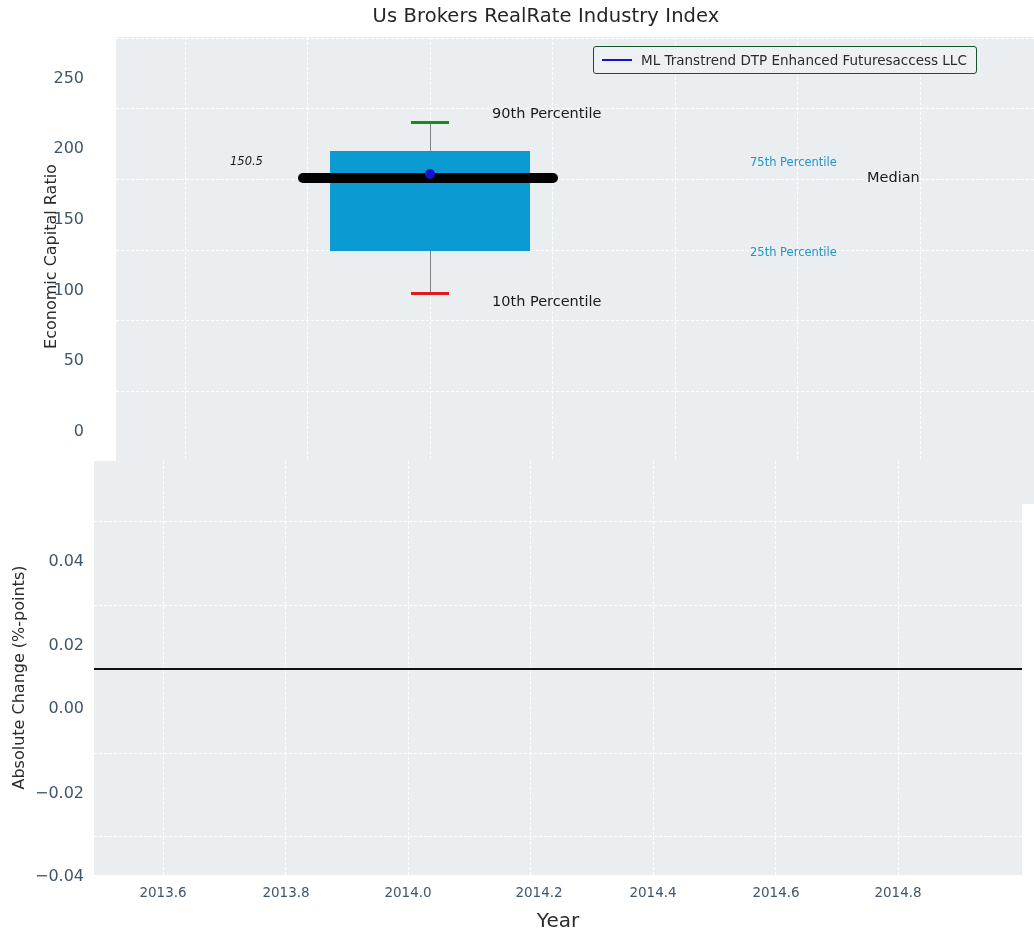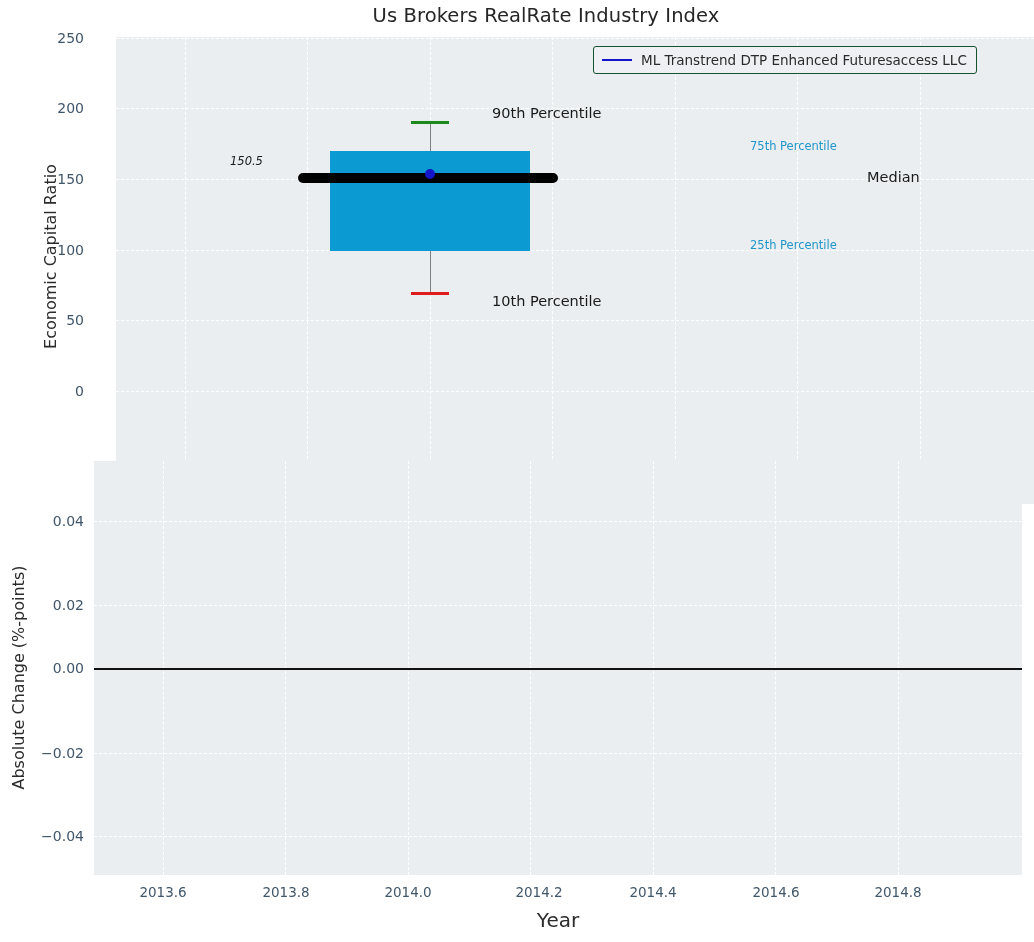--- a/index.html
+++ b/index.html
@@ -71,24 +71,25 @@
     top: 0;
     height: 100%;
     width: 0;
     border-left: 1.1px dashed #ffffff;
   }
   .ytick-wrap {
     position: absolute;
     left: 0;
     width: 84px;
     text-align: right;
-    font-size: 14px;
+    font-size: 16px;
     color: #40566a;
     transform: translateY(-50%);
     white-space: nowrap;
+    margin-top: 39px;
   }
   .xtick {
     position: absolute;
     top: 884px;
     font-size: 13.5px;
     color: #40566a;
     transform: translateX(-50%);
     white-space: nowrap;
   }
 
@@ -240,25 +241,25 @@
     <div id="iqr-box" style="left:214px; top:114px; width:200px; height:100px;"></div>
 
     <div class="whisker-cap" id="cap-p10" style="left:295px; top:255px; width:38px;"></div>
 
     <div id="median-line" style="left:182px; top:136px; width:260px;"></div>
 
     <div id="median-marker" style="left:309px; top:132px;"></div>
 
     <div class="annot annot-dark" style="left:376px; top:68px;">90th Percentile</div>
 
-    <div class="annot annot-blue" style="left:634px; top:102px;">75th Percentile</div>
+    <div class="annot annot-blue" style="left:634px; top:118px;">75th Percentile</div>
 
     <div class="annot annot-dark" style="left:751px; top:132px;">Median</div>
 
-    <div class="annot annot-blue" style="left:634px; top:201px;">25th Percentile</div>
+    <div class="annot annot-blue" style="left:634px; top:208px;">25th Percentile</div>
 
     <div class="annot annot-dark" style="left:376px; top:256px;">10th Percentile</div>
 
     <div id="label-value" style="left:114px; top:117px;">150.5</div>
   </div>
 
   <div class="axes" id="axes-bottom">
 
     <div class="gridline-h" style="top:60px;"></div>
     <div class="gridline-h" style="top:144px;"></div>

